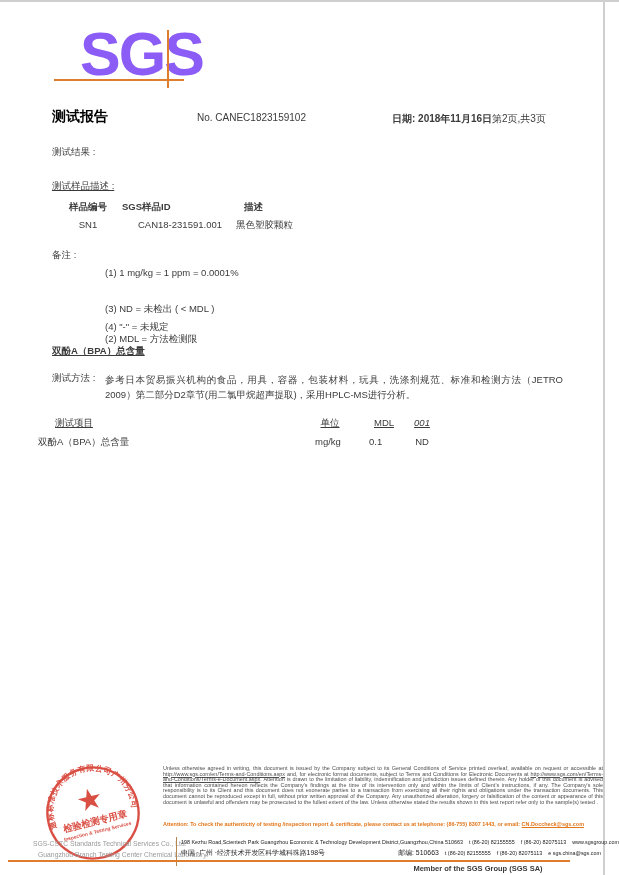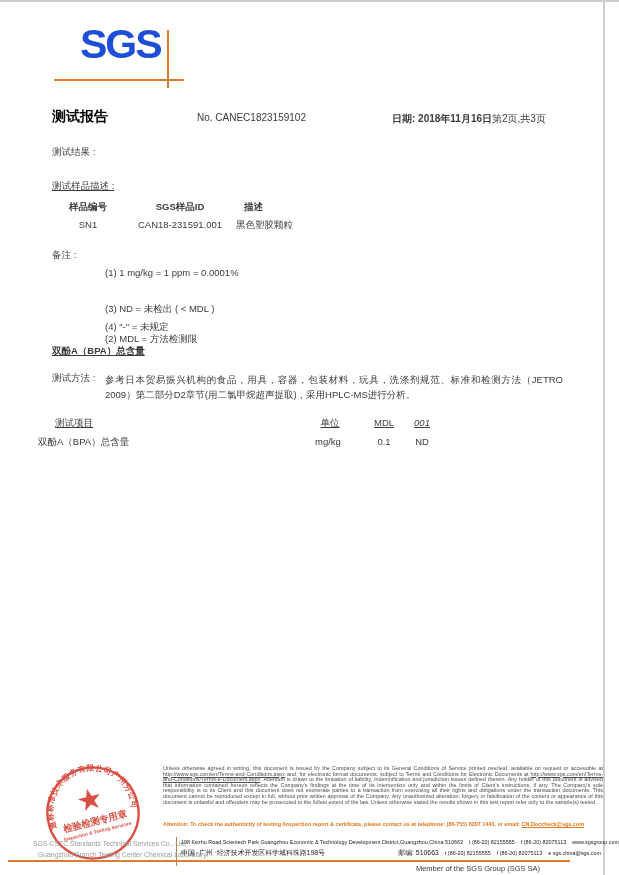--- a/index.html
+++ b/index.html
@@ -10,78 +10,78 @@
     color: #3b3b3b;
     overflow: hidden;
   }
   .abs { position: absolute; }
 
   
   .edge-top { left: 0; top: 0; width: 619px; height: 2px; background: #cfcfcf; }
   .edge-right { left: 603px; top: 0; width: 2px; height: 875px; background: #cfcfcf; }
 
   
-  .logo-text { left: 80px; top: 24px; font-size: 41px; font-weight: bold; letter-spacing: -2px; color: #1d4ed8; line-height: 1; }
+  .logo-text { left: 80px; top: 24px; font-size: 61px; font-weight: bold; letter-spacing: -2px; color: #8b5cf6; line-height: 1; }
   .logo-vline { left: 167px; top: 30px; width: 2px; height: 58px; background: #dd7d2d; }
   .logo-hline { left: 54px; top: 79px; width: 130px; height: 2px; background: #dd7d2d; }
 
   
   .doc-title { left: 52px; top: 108px; font-size: 14px; font-weight: bold; color: #000000; }
   .report-no { left: 197px; top: 112px; font-size: 10px; }
   .report-date { left: 392px; top: 112px; font-size: 10px; font-weight: bold; }
   .page-info { left: 492px; top: 112px; font-size: 10px; }
 
   .body-text { font-size: 9.5px; color: #3b3b3b; }
   .u { text-decoration: underline; }
 
   .results-label { left: 52px; top: 146px; }
   .sample-desc-label { left: 52px; top: 180px; }
 
   .st-h1 { left: 57px; top: 201px; width: 62px; text-align: center; font-weight: bold; }
-  .st-h2 { left: 122px; top: 201px; width: 116px; text-align: center; font-weight: bold; }
+  .st-h2 { left: 122px; top: 201px; width: 116px; font-weight: bold; }
   .st-h3 { left: 236px; top: 201px; font-weight: bold; margin-left: 8px; }
   .st-c1 { left: 57px; top: 219px; width: 62px; text-align: center; }
   .st-c2 { left: 122px; top: 219px; width: 116px; text-align: center; }
   .st-c3 { left: 236px; top: 219px; }
 
   .notes-label { left: 52px; top: 249px; }
   .note-item { left: 105px; }
   .note-0 { top: 267px; } .note-1 { top: 285px; margin-top: 48px; } .note-2 { top: 303px; } .note-3 { top: 321px; }
 
   .bpa-title { left: 52px; top: 345px; font-weight: bold; text-decoration: underline; }
   .method-label { left: 52px; top: 372px; }
   .method-text { left: 105px; top: 372px; width: 458px; line-height: 1.6; text-align: justify; }
 
   .rt-h-item { left: 55px; top: 417px; text-decoration: underline; }
   .rt-h-unit { left: 315px; top: 417px; width: 30px; text-align: center; text-decoration: underline; }
   .rt-h-mdl  { left: 369px; top: 417px; width: 30px; text-align: center; text-decoration: underline; }
   .rt-h-001  { left: 407px; top: 417px; width: 30px; text-align: center; text-decoration: underline; font-style: italic; }
   .rt-c-item { left: 38px; top: 436px; }
   .rt-c-unit { left: 315px; top: 436px; width: 30px; text-align: left; }
-  .rt-c-mdl  { left: 369px; top: 436px; width: 30px; text-align: center; }
+  .rt-c-mdl  { left: 369px; top: 436px; width: 30px; }
   .rt-c-001  { left: 407px; top: 436px; width: 30px; text-align: center; }
 
   
   .stamp { left: 44px; top: 764px; width: 98px; height: 98px; opacity: 0.88; }
   .company-l1 { left: 33px; top: 840px; font-size: 6.8px; color: #9a9a9a; white-space: nowrap; }
   .company-l2 { left: 38px; top: 851px; font-size: 6.8px; color: #9a9a9a; white-space: nowrap; }
 
   .legal { left: 163px; top: 766px; width: 440px; font-size: 5.45px; line-height: 5.6px; text-align: justify; color: #4d4d4d; }
   .legal a, .legal .lnk { color: #4d4d4d; text-decoration: underline; }
   .attention { left: 163px; top: 821px; width: 440px; font-size: 5.45px; line-height: 6.2px; font-weight: bold; color: #e2761b; }
   .attention .mail { text-decoration: underline; }
 
   .addr-divider { left: 176px; top: 837px; width: 1px; height: 29px; background: #b5854f; }
   .addr-row1 { left: 181px; top: 839px; width: 420px; font-size: 5.4px; color: #222; white-space: nowrap; display: flex; gap: 6px; align-items: baseline; }
   .addr-row2 { left: 181px; top: 848px; width: 420px; font-size: 5.4px; color: #222; white-space: nowrap; display: flex; gap: 6px; align-items: baseline; }
   .addr-cjk { font-size: 6.9px; }
   .addr-gap { flex: 1; }
 
   .footer-hline { left: 8px; top: 860px; width: 562px; height: 2px; background: #dd7d2d; }
-  .member-note { left: 380px; top: 864px; width: 196px; text-align: center; font-size: 7.5px; font-weight: 400; color: #3a3a3a; }
+  .member-note { left: 380px; top: 864px; width: 196px; text-align: center; font-size: 7.5px; font-weight: 700; color: #3a3a3a; }
 
   .stamp-red { fill: #d4372b; }
 </style>
 </head>
 <body>
 
 <div class="abs edge-top"></div>
 <div class="abs edge-right"></div>
 
 <div class="abs logo-text">SGS</div>

